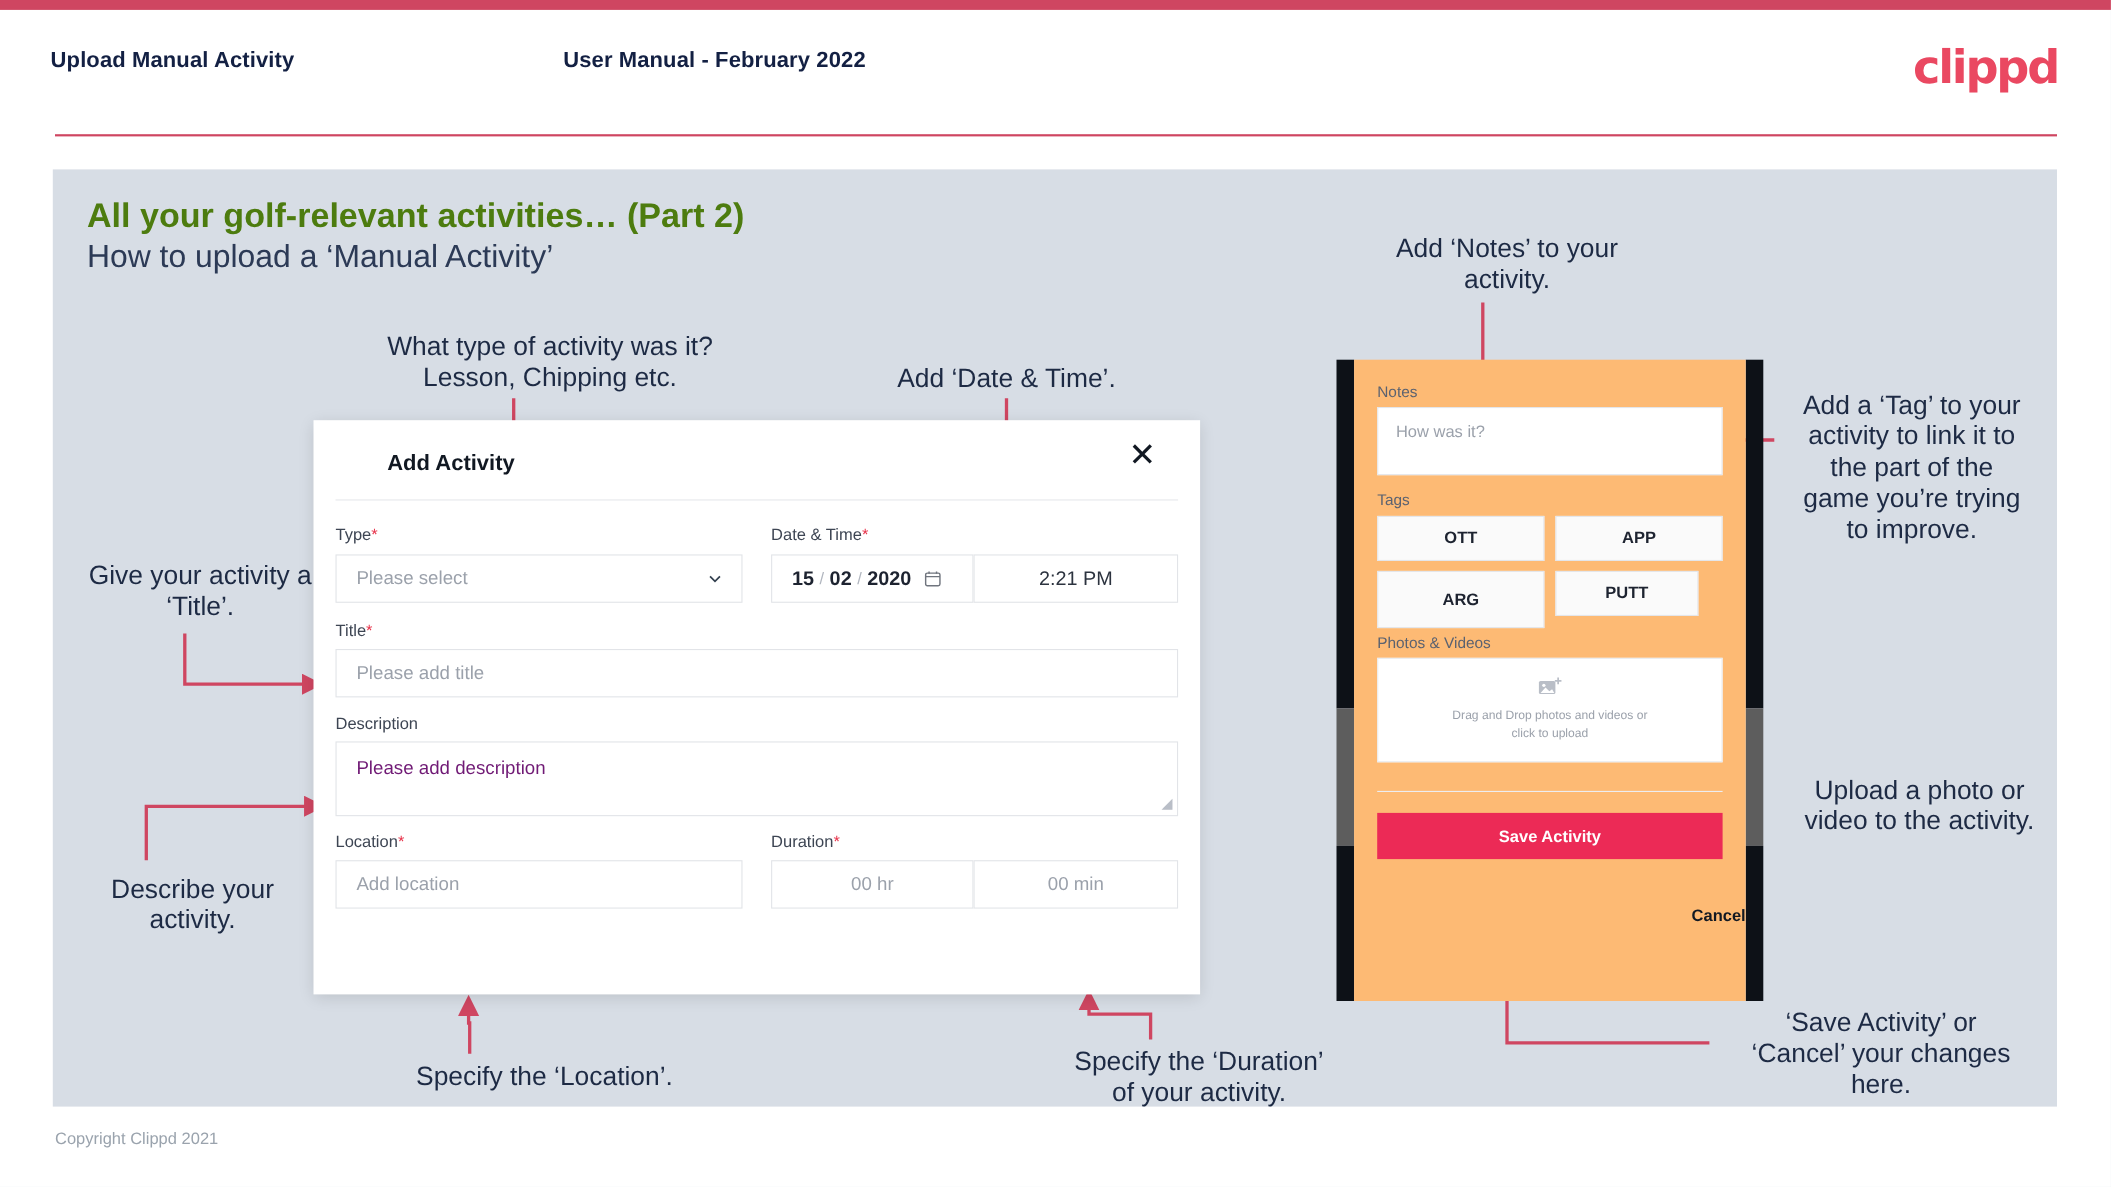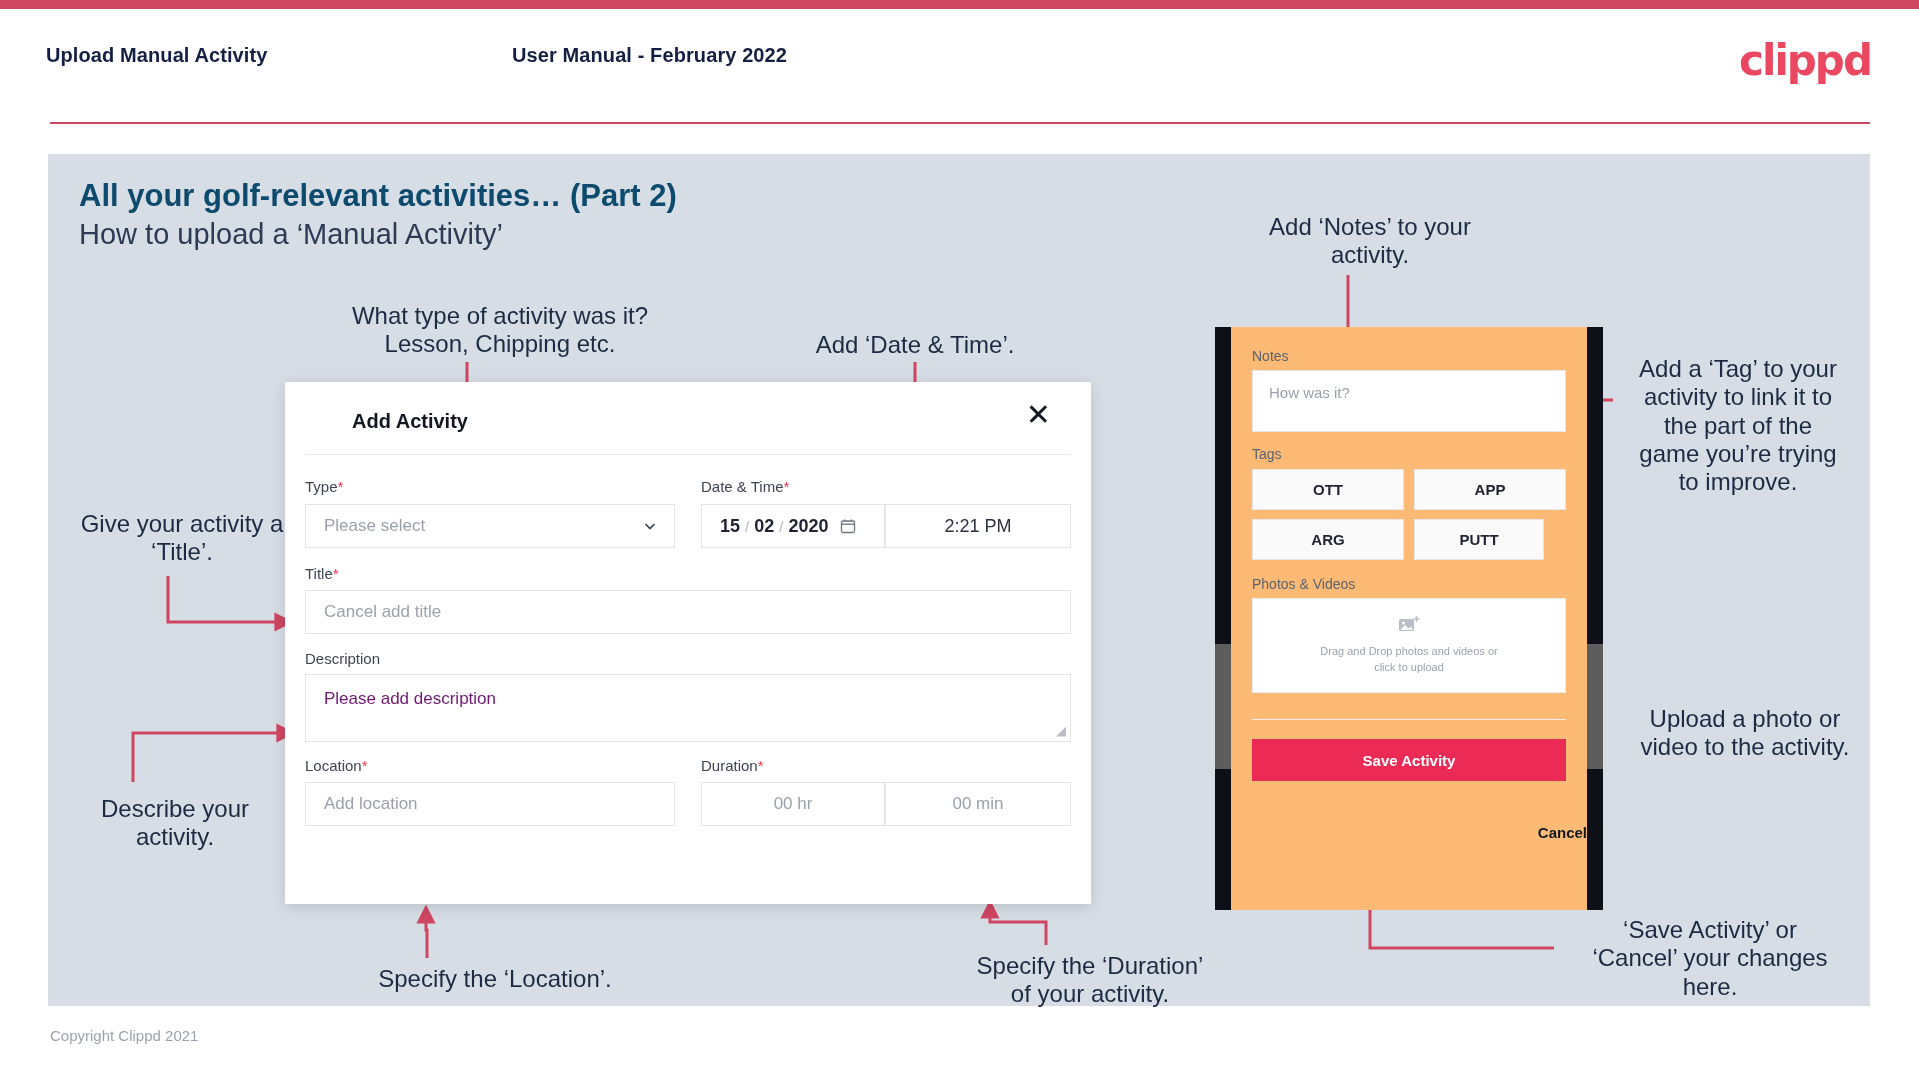--- a/index.html
+++ b/index.html
@@ -35,21 +35,21 @@
     position:absolute;left:50px;top:122px;width:1820px;height:2px;
     background:#cf4661;
   }
   
   #slide{
     position:absolute;left:48px;top:154px;width:1822px;height:852px;
     background:#d7dde5;
   }
   #slide-title{
     position:absolute;left:31px;top:24px;
-    font-size:31px;font-weight:700;color:#0c4a6e;
+    font-size:31px;font-weight:700;color:#4d7c0f;
     white-space:nowrap;
   }
   #slide-subtitle{
     position:absolute;left:31px;top:64px;
     font-size:29px;font-weight:400;color:#2c3a56;
     white-space:nowrap;
   }
   #footer{
     position:absolute;left:50px;top:1027px;
     font-size:15px;color:#9aa3ad;font-weight:400;
@@ -233,21 +233,21 @@
     </svg>
   </div>
   <div class="inp" style="left:600px;top:122px;width:186px;height:44px;justify-content:center;">
     <span class="val" style="padding-left:0;font-weight:400;color:#2c333f;">2:21 PM</span>
   </div>
 
   <div class="fld-label" style="left:20px;top:183px;">
     <span>Title</span><span class="req">*</span>
   </div>
   <div class="inp" style="left:20px;top:208px;width:766px;height:44px;">
-    <span class="ph">Cancel add title</span>
+    <span class="ph">Please add title</span>
   </div>
 
   <div class="fld-label" style="left:20px;top:268px;">
     <span>Description</span>
   </div>
   <div id="desc-box" style="left:20px;top:292px;width:766px;height:68px;">
     <span class="ph">Please add description</span>
     <span id="desc-resize">◢</span>
   </div>
 
@@ -280,21 +280,21 @@
   <div id="phone-screen">
 
     <div class="m-label" style="left:21px;top:21px;">Notes</div>
     <div class="m-box" style="left:21px;top:43px;width:314px;height:62px;">
       <span style="display:block;padding:13px 0 0 16px;font-size:15px;color:#9ba1ab;">How was it?</span>
     </div>
 
     <div class="m-label" style="left:21px;top:119px;">Tags</div>
     <div class="m-tag" style="left:21px;top:142px;width:152px;height:41px;">OTT</div>
     <div class="m-tag" style="left:183px;top:142px;width:152px;height:41px;">APP</div>
-    <div class="m-tag" style="left:21px;top:192px;width:152px;height:41px;">ARG</div>
+    <div class="m-tag" style="left:21px;top:192px;width:152px;height:52px;">ARG</div>
     <div class="m-tag" style="left:183px;top:192px;width:130px;height:41px;">PUTT</div>
 
     <div class="m-label" style="left:21px;top:249px;">Photos &amp; Videos</div>
     <div id="m-drop" style="left:21px;top:271px;width:314px;height:95px;">
       <svg style="width:22px;height:20px;margin-bottom:9px;" viewBox="0 0 22 20">
         <rect x="1" y="4" width="15" height="12" rx="1.5" fill="#b9bec7"></rect>
         <circle cx="5.5" cy="8" r="1.5" fill="#ffffff"></circle>
         <path d="M2.5,15 L7,10 L10.5,13.5 L13,11.5 L15,15 Z" fill="#ffffff"></path>
         <path d="M18.5,1 V7 M15.5,4 H21.5" stroke="#b9bec7" stroke-width="1.6"></path>
       </svg>

